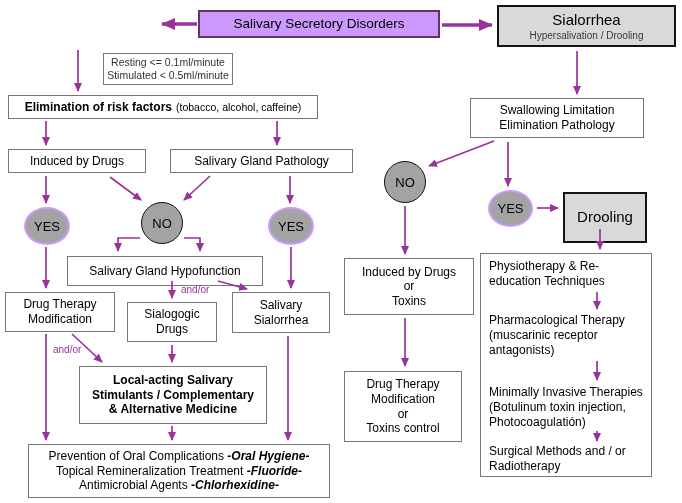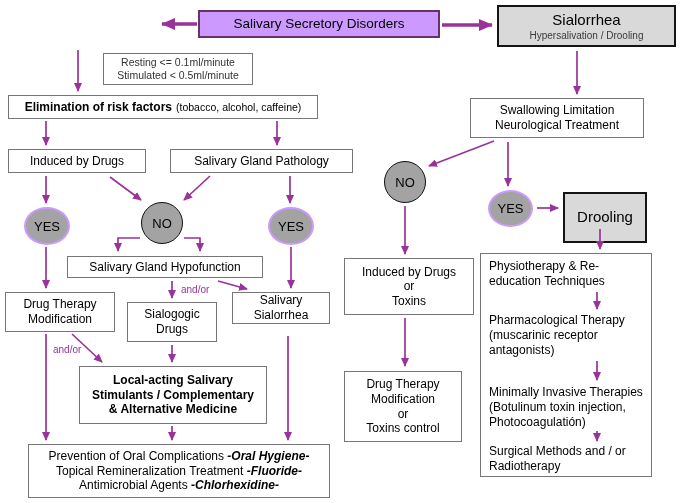--- a/index.html
+++ b/index.html
@@ -41,41 +41,41 @@
 
   <div class="box plum" style="left:198px; top:10px; width:242px; height:28px; font-size:13.5px;">
     <div>Salivary Secretory Disorders</div>
   </div>
 
   <div class="box gray" style="left:497px; top:5px; width:179px; height:42px;">
     <div class="title">Sialorrhea</div>
     <div class="sub">Hypersalivation / Drooling</div>
   </div>
 
-  <div class="box" style="left:103px; top:53px; width:150px; height:32px; font-size:10.5px; color:#333;">
+  <div class="box" style="left:103px; top:53px; width:130px; height:32px; font-size:10.5px; color:#333;">
     <div>Resting &lt;= 0.1ml/minute</div>
     <div>Stimulated &lt; 0.5ml/minute</div>
   </div>
 
   <div class="box nowrap" style="left:8px; top:95px; width:310px; height:24px; flex-direction:row;">
     <span style="font-weight:bold;">Elimination of risk factors</span>
     <span style="font-size:10.5px; margin-left:4px;">(tobacco, alcohol, caffeine)</span>
   </div>
 
   <div class="box" style="left:8px; top:149px; width:138px; height:24px;">
     <div>Induced by Drugs</div>
   </div>
 
   <div class="box" style="left:170px; top:149px; width:183px; height:24px;">
     <div>Salivary Gland Pathology</div>
   </div>
 
   <div class="box" style="left:470px; top:98px; width:174px; height:40px;">
     <div>Swallowing Limitation</div>
-    <div>Neurological Treatment</div>
+    <div>Elimination Pathology</div>
   </div>
 
   <div class="circle yes" style="left:24px; top:207px; width:46px; height:38px;">
     <span>YES</span>
   </div>
   <div class="circle no" style="left:141px; top:202px; width:42px; height:42px;">
     <span>NO</span>
   </div>
   <div class="circle yes" style="left:268px; top:207px; width:46px; height:38px;">
     <span>YES</span>
@@ -84,33 +84,33 @@
     <span>NO</span>
   </div>
   <div class="circle yes" style="left:488px; top:190px; width:45px; height:37px;">
     <span>YES</span>
   </div>
 
   <div class="box gray" style="left:563px; top:192px; width:84px; height:51px; font-size:15px;">
     <div>Drooling</div>
   </div>
 
-  <div class="box" style="left:67px; top:256px; width:196px; height:22px;align-items:center;">
+  <div class="box" style="left:67px; top:256px; width:196px; height:30px;align-items:center;">
     <div>Salivary Gland Hypofunction</div>
   </div>
 
   <div class="box" style="left:5px; top:292px; width:110px; height:40px;">
     <div>Drug Therapy</div>
     <div>Modification</div>
   </div>
   <div class="box" style="left:127px; top:302px; width:90px; height:40px;">
     <div>Sialogogic</div>
     <div>Drugs</div>
   </div>
-  <div class="box" style="left:232px; top:292px; width:98px; height:32px;">
+  <div class="box" style="left:232px; top:292px; width:98px; height:41px;">
     <div>Salivary</div>
     <div>Sialorrhea</div>
   </div>
 
   <div class="andor" style="left:181px; top:284px;">and/or</div>
   <div class="andor" style="left:53px; top:344px;">and/or</div>
 
   <div class="box" style="left:79px; top:366px; width:188px; height:58px;font-weight:bold;">
     <div>Local-acting Salivary</div>
     <div>Stimulants / Complementary</div>

